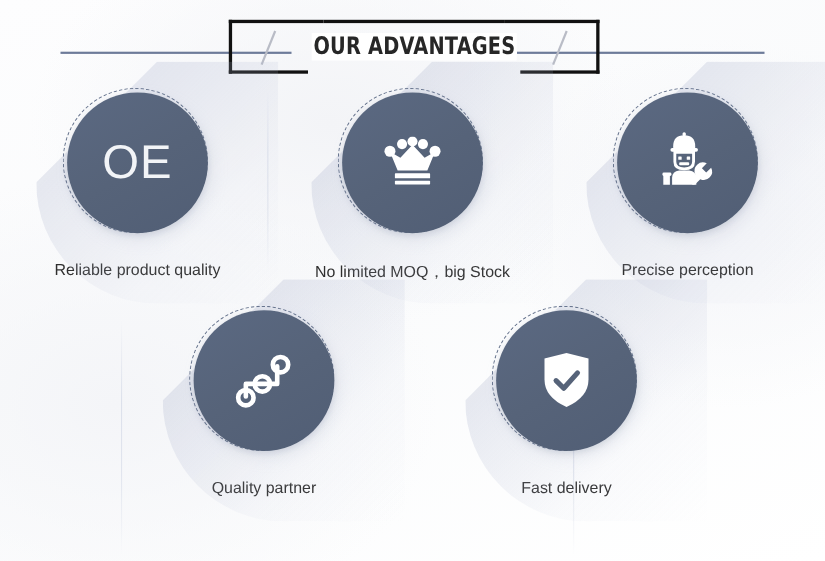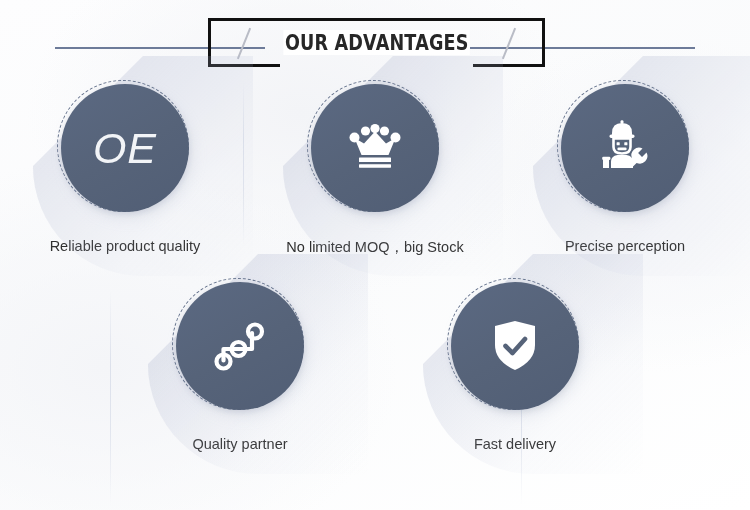--- a/index.html
+++ b/index.html
@@ -118,21 +118,20 @@
   .col2 { left: 250px; }
   .col3 { left: 500px; }
   .col-b1 { left: 115px; }
   .col-b2 { left: 390px; }
 
   .badge {
     position: relative;
     width: 128px;
     height: 128px;
     margin: 0 auto;
-    font-style: italic;
   }
   
   .badge .shadow {
     position: absolute;
     left: 50%; top: 50%;
     width: 128px; height: 128px;
     pointer-events: none;
     z-index: 0;
     background:
       linear-gradient(135deg, rgba(159,167,196,0.34) 0%, rgba(170,178,205,0.22) 35%, rgba(200,206,226,0.08) 68%, rgba(255,255,255,0) 100%);

